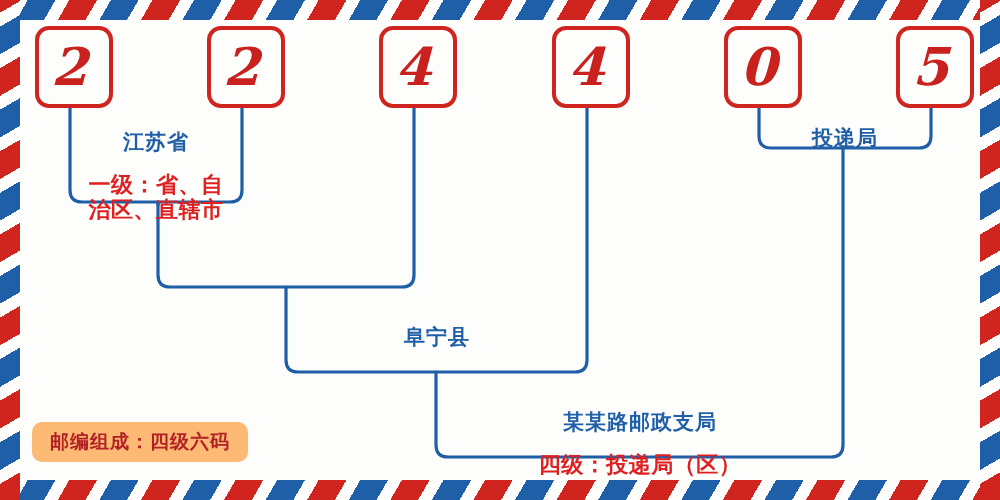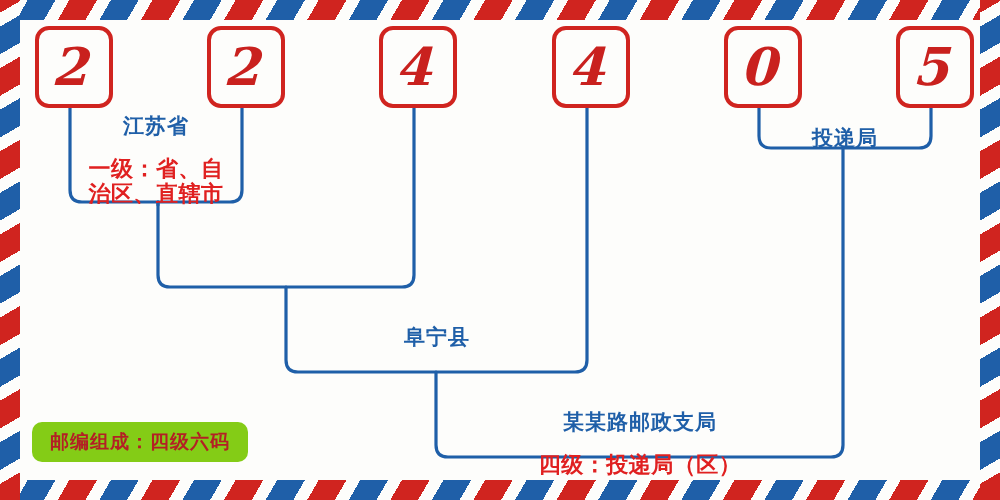--- a/index.html
+++ b/index.html
@@ -114,21 +114,21 @@
     font-family: "DejaVu Sans", "Liberation Sans", sans-serif;
   }
 
   
   #legend-pill {
     position: absolute;
     left: 32px;
     top: 422px;
     width: 216px;
     height: 40px;
-    background: #84cc16;
+    background: #fdba74;
     border-radius: 10px;
     z-index: 22;
     display: flex;
     align-items: center;
     justify-content: center;
   }
   #legend-pill .legend-text {
     color: #b32025;
     font-weight: bold;
     font-size: 19px;
@@ -183,21 +183,21 @@
   <div class="digit-box" style="left:552px; top:26px;">
     <span class="glyph">4</span>
   </div>
   <div class="digit-box" style="left:724px; top:26px;">
     <span class="glyph">0</span>
   </div>
   <div class="digit-box" style="left:896px; top:26px;">
     <span class="glyph">5</span>
   </div>
 
-  <div class="node-text" style="left:70px; top:96px; width:172px;">
+  <div class="node-text" style="left:70px; top:112px; width:172px;">
     <div class="node-title">江苏省</div>
     <div class="node-sub">一级：省、自
 治区、直辖市</div>
   </div>
 
   <div class="node-text" style="left:158px; top:222px; width:256px;">
   </div>
 
   <div class="node-text" style="left:287px; top:307px; width:300px;">
     <div class="node-title">阜宁县</div>

